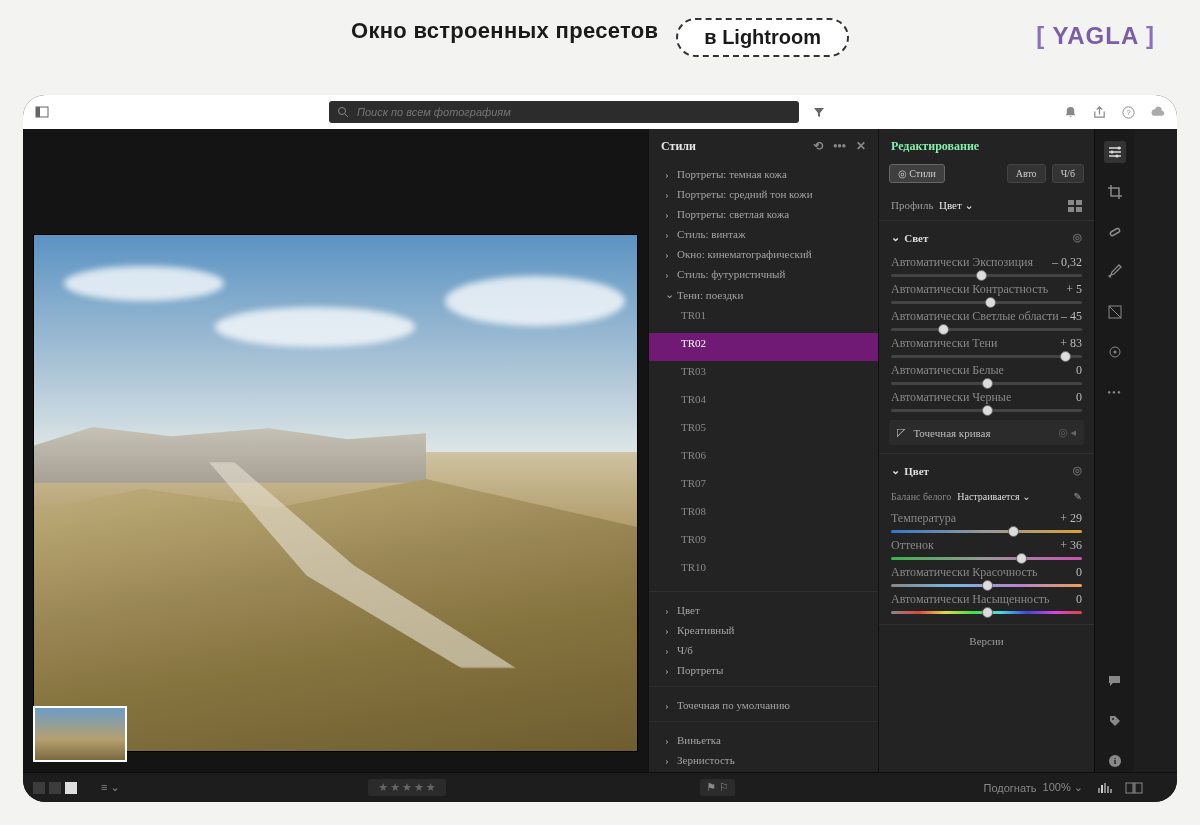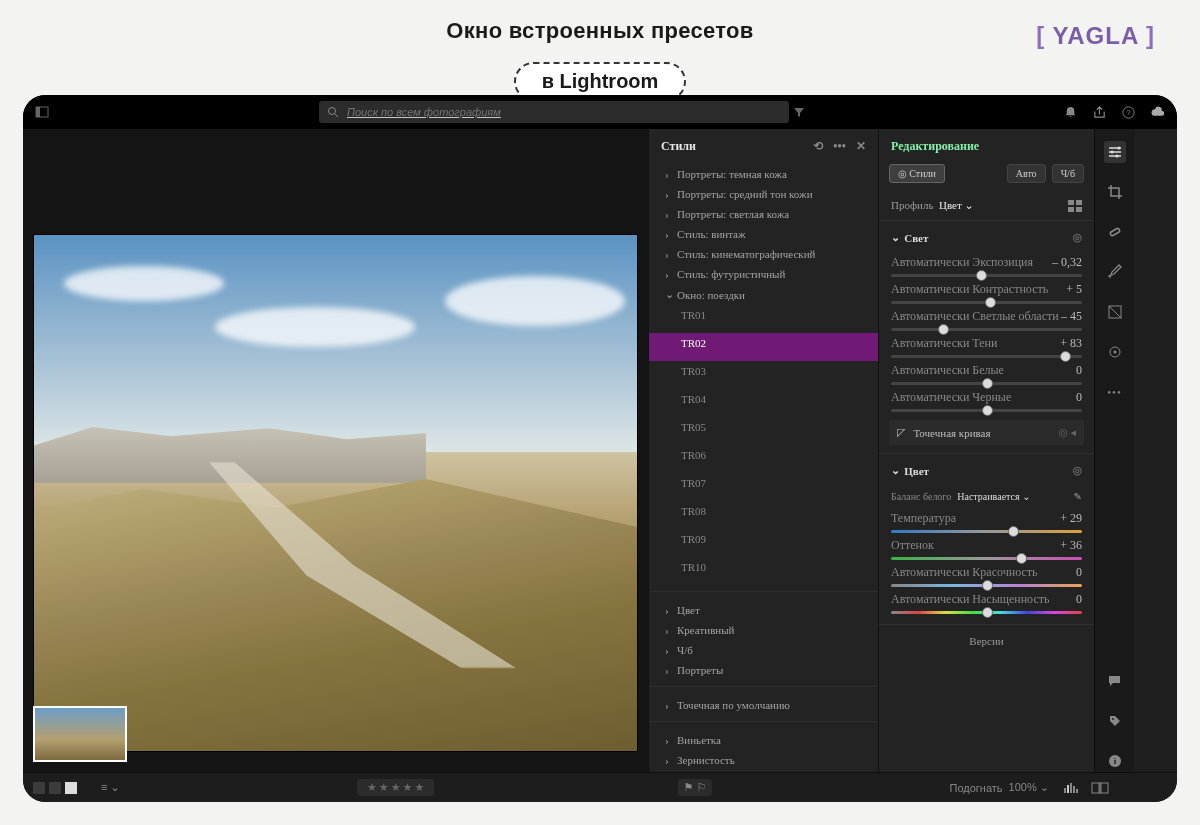--- a/index.html
+++ b/index.html
@@ -10,23 +10,22 @@
     height: 825px;
     overflow: hidden;
     position: relative;
   }
   .header-text {
     position: absolute;
     top: 18px;
     left: 0; right: 0;
     display: flex;
     justify-content: center;
-    align-items: center;
+    align-items: flex-start;
     gap: 18px;
-    flex-direction: column;
   }
   .header-title {
     font-size: 22px;
     font-weight: 700;
     color: #1a1a1a;
     letter-spacing: 0.3px;
   }
   .header-pill {
     border: 2px dashed #333;
     border-radius: 999px;
@@ -53,25 +52,25 @@
     border-radius: 22px;
     overflow: hidden;
     color: #c8c8c8;
     font-size: 11px;
     display: flex;
     flex-direction: column;
   }
   
   .topbar {
     height: 34px;
-    background: #000000;
+    background: #ffffff;
     display: flex;
     align-items: center;
     padding: 0 12px;
-    text-decoration: underline;
+    gap: 10px;
   }
   .topbar .search {
     flex: 0 0 470px;
     margin-left: 270px;
     background: #2c2c2c;
     height: 22px;
     border-radius: 3px;
     display: flex;
     align-items: center;
     padding: 0 8px;
@@ -212,21 +211,21 @@
   .bottombar{
     height:30px; background:#1d1d1d; border-top:1px solid #0d0d0d;
     display:flex; align-items:center; padding:0 10px; gap:10px; color:#888;
   }
   .view-ic{display:flex; gap:4px;}
   .view-ic .sq{width:12px;height:12px;background:#3c3c3c;}
   .view-ic .sq.white{background:#ddd;}
   .stars{margin:0 auto; background:#2b2b2b; border-radius:3px; padding:2px 10px; display:flex; align-items:center; gap:2px;}
   .star{color:#666;}
   .flag-ic{margin-left:6px; background:#2b2b2b; padding:2px 6px; border-radius:3px;}
-  .zoom{margin-left:auto; margin-right:58px; display:flex; gap:6px; align-items:center;}
+  .zoom{margin-left:auto; margin-right:24px; display:flex; gap:6px; align-items:center;}
 
   .versions{ text-align:center; padding:10px; color:#999; font-size:11px; border-top:1px solid #303030;}
 
   svg{display:block;}
 </style>
 </head>
 <body>
 
 <div class="header-text">
   <span class="header-title">Окно встроенных пресетов</span>
@@ -318,29 +317,29 @@
           <div class="preset-group">
             <span class="arrow">›</span>
             <span>Портреты: светлая кожа</span>
           </div>
           <div class="preset-group">
             <span class="arrow">›</span>
             <span>Стиль: винтаж</span>
           </div>
           <div class="preset-group">
             <span class="arrow">›</span>
-            <span>Стиль: кинематографический</span>
+            <span>Окно: кинематографический</span>
           </div>
           <div class="preset-group">
             <span class="arrow">›</span>
             <span>Стиль: футуристичный</span>
           </div>
           <div class="preset-group">
             <span class="arrow">⌄</span>
-            <span>Окно: поездки</span>
+            <span>Тени: поездки</span>
           </div>
           <div class="preset-item">TR01</div>
           <div class="preset-item sel">TR02</div>
           <div class="preset-item">TR03</div>
           <div class="preset-item">TR04</div>
           <div class="preset-item">TR05</div>
           <div class="preset-item">TR06</div>
           <div class="preset-item">TR07</div>
           <div class="preset-item">TR08</div>
           <div class="preset-item">TR09</div>

